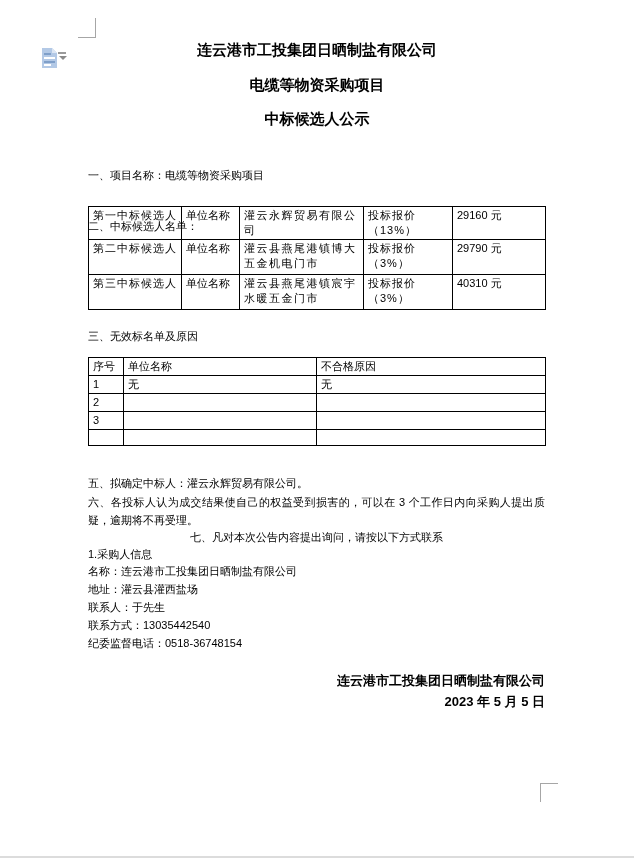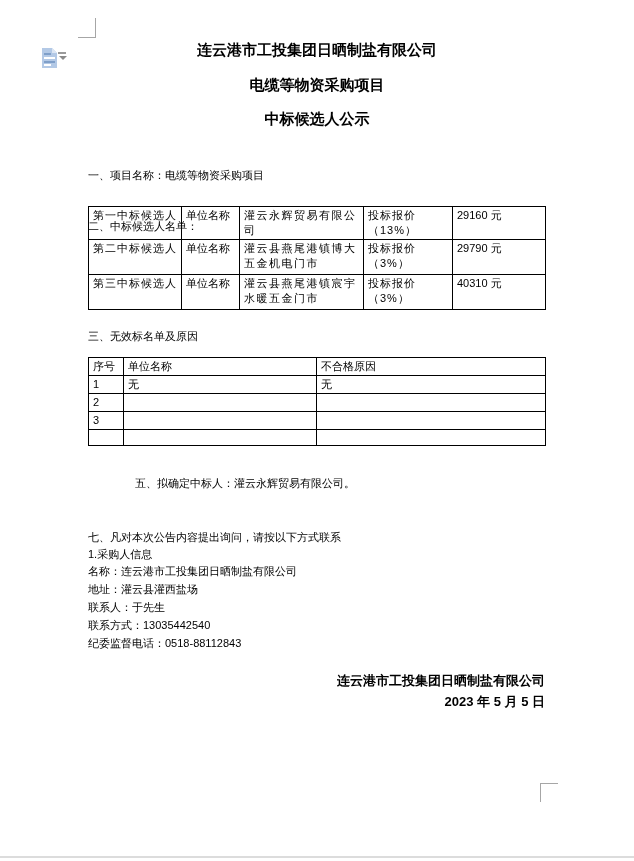--- a/index.html
+++ b/index.html
@@ -139,25 +139,26 @@
         <td></td>
       </tr>
       <tr style="height:16px;">
         <td></td>
         <td></td>
         <td></td>
       </tr>
     </tbody>
   </table>
 
-  <div class="ln" style="top:476px;margin-left:47px;">五、拟确定中标人：灌云永辉贸易有限公司。</div>
-  <div class="ln" style="top:530px;">七、凡对本次公告内容提出询问，请按以下方式联系</div>
+  <div class="ln" style="top:476px;">五、拟确定中标人：灌云永辉贸易有限公司。</div>
+  <div class="para" style="top:493px;">六、各投标人认为成交结果使自己的权益受到损害的，可以在 3 个工作日内向采购人提出质疑，逾期将不再受理。</div>
+  <div class="ln" style="top:530px;text-align:center;">七、凡对本次公告内容提出询问，请按以下方式联系</div>
   <div class="ln" style="top:547px;">1.采购人信息</div>
   <div class="ln" style="top:564px;">名称：连云港市工投集团日晒制盐有限公司</div>
   <div class="ln" style="top:582px;">地址：灌云县灌西盐场</div>
   <div class="ln" style="top:600px;">联系人：于先生</div>
   <div class="ln" style="top:618px;">联系方式：13035442540</div>
-  <div class="ln" style="top:636px;">纪委监督电话：0518-88112843</div>
+  <div class="ln" style="top:636px;">纪委监督电话：0518-36748154</div>
 
   <div class="sig" style="top:673px;">连云港市工投集团日晒制盐有限公司</div>
   <div class="sig" style="top:694px;">2023 年 5 月 5 日</div>
 
 </div>
 
 </body></html>

